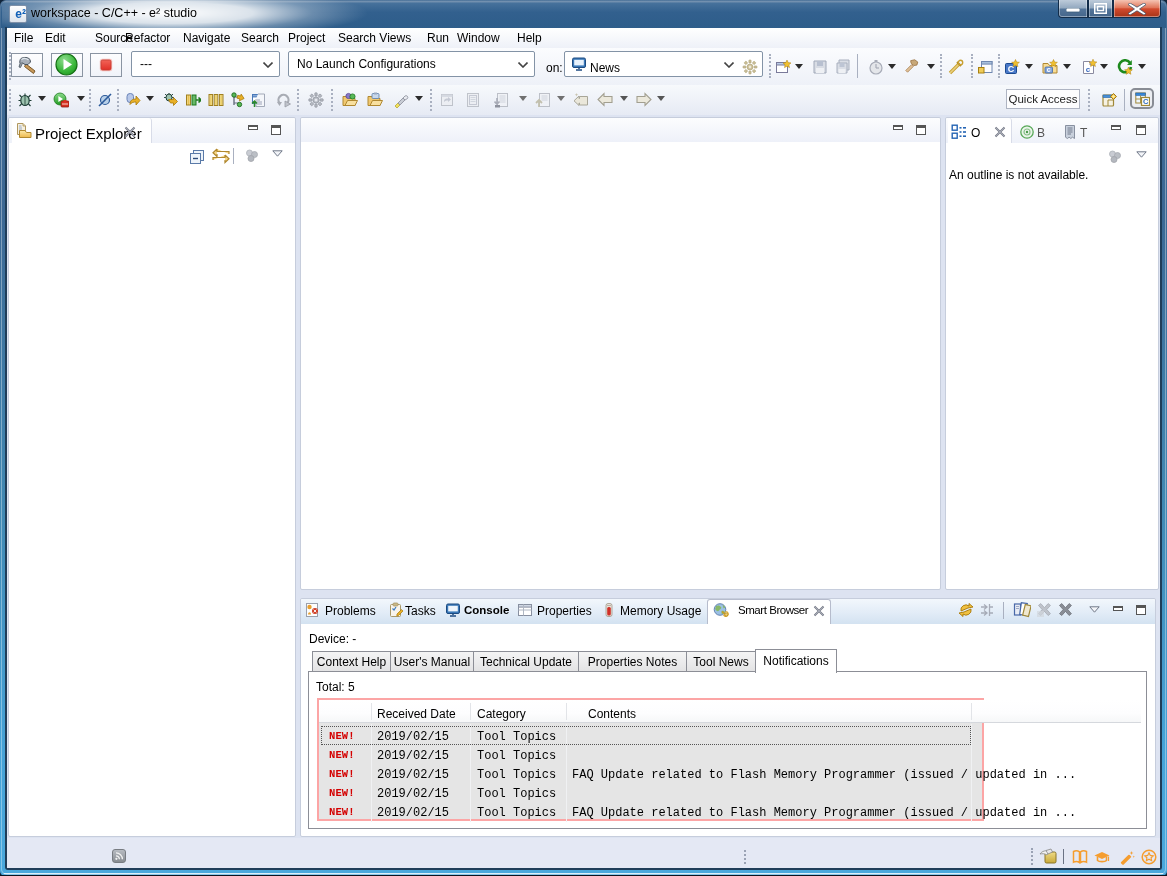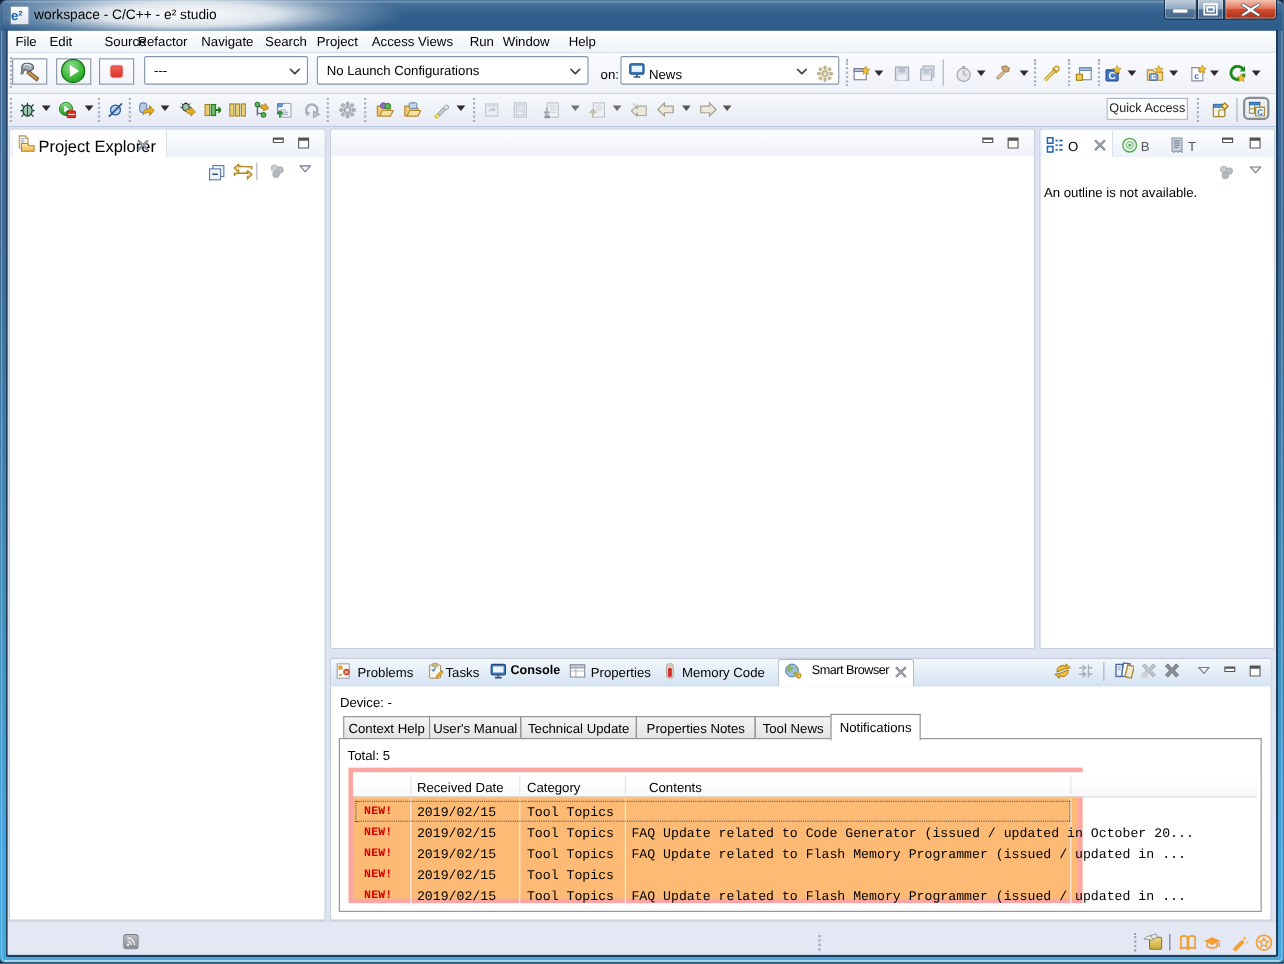--- a/index.html
+++ b/index.html
@@ -5,21 +5,21 @@
 * { margin:0; padding:0; box-sizing:border-box; }
 html,body { width:1167px; height:876px; }
 body { position:relative; overflow:hidden; background:#10243a; font-family:"Liberation Sans",sans-serif; font-size:12px; color:#000; }
 #frame { position:absolute; left:0; top:0; width:1167px; height:876px; border-radius:6px 6px 5px 5px;
   background:linear-gradient(180deg,#54799e 0%,#406b95 3%,#3c6894 24%,#4189b4 58%,#46a3d8 86%,#4aa8dc 100%); }
 #frame:after { content:""; position:absolute; left:1px; top:1px; right:1px; bottom:1px; border-radius:6px; box-shadow:inset 0 0 0 1px rgba(255,255,255,0.35); }
 #titlebar { position:absolute; left:1px; top:1px; width:1165px; height:27px; border-radius:6px 6px 0 0;
   background:linear-gradient(180deg,#7e98b4 0%,#46719b 9%,#32608e 42%,#2e5d8a 100%); }
 #titleglow { position:absolute; left:2px; top:0px; width:430px; height:28px; border-radius:6px 0 14px 0;
   background:radial-gradient(ellipse 198px 25px at 168px 13px, rgba(255,255,255,1) 0%, rgba(255,255,255,0.82) 42%, rgba(255,255,255,0.28) 72%, rgba(255,255,255,0) 100%); }
-#e2icon { position:absolute; left:9px; top:5px; width:18px; height:18px; background:linear-gradient(180deg,#fefefe,#dde4ec); border:1px solid #7e90a8; border-radius:2px; text-align:left; z-index:5; }
+#e2icon { position:absolute; left:9px; top:5px; width:18px; height:18px; background:linear-gradient(180deg,#fefefe,#dde4ec); border:1px solid #7e90a8; border-radius:2px; text-align:right; z-index:5; }
 #e2icon b { color:#1060b8; font-weight:bold; font-size:12px; line-height:16px; }
 #title-text { position:absolute; left:31px; top:6px; font-size:12.5px; color:#000; z-index:5; }
 #winbtns { position:absolute; left:1058px; top:0; z-index:5; }
 .wbtn { position:absolute; top:0; height:18px; border:1px solid #122c49; border-top:none; box-shadow:inset 0 -1px 0 rgba(255,255,255,0.4), inset 1px 0 0 rgba(255,255,255,0.35), inset -1px 0 0 rgba(255,255,255,0.35); }
 #btn-min { left:0; width:30px; border-radius:0 0 0 4px; background:linear-gradient(180deg,#bdcbda 0%,#92a8bf 48%,#54759a 52%,#44658a 100%); }
 #btn-max { left:30px; width:25px; background:linear-gradient(180deg,#bdcbda 0%,#92a8bf 48%,#54759a 52%,#44658a 100%); }
 #btn-close { left:55px; width:48px; border-radius:0 0 4px 0; background:linear-gradient(180deg,#f5c4b3 0%,#e0765a 45%,#d24a2e 52%,#a63418 100%); }
 #menubar { position:absolute; left:7px; top:28px; width:1153px; height:20px; z-index:2; background:linear-gradient(180deg,#ffffff,#eef1f8); }
 .mi { position:absolute; top:31px; font-size:12px; color:#000; z-index:3; }
 #toolbar1 { position:absolute; left:7px; top:48px; width:1153px; height:37px; z-index:2; background:linear-gradient(180deg,#fbfcfe,#eef1f8); }
@@ -72,21 +72,21 @@
 <div id="toolbar2"></div>
 <div id="workbench"></div>
 <div id="statusbar"></div>
 <div class="mi" style="left:14px">File</div>
 <div class="mi" style="left:45px">Edit</div>
 <div class="mi" style="left:95px">Source</div>
 <div class="mi" style="left:125px">Refactor</div>
 <div class="mi" style="left:183px">Navigate</div>
 <div class="mi" style="left:241px">Search</div>
 <div class="mi" style="left:288px">Project</div>
-<div class="mi" style="left:338px">Access Views</div>
+<div class="mi" style="left:338px">Search Views</div>
 <div class="mi" style="left:427px">Run</div>
 <div class="mi" style="left:457px">Window</div>
 <div class="mi" style="left:517px">Help</div>
 <div class="vsep-dot" style="left:9px;top:52px;height:28px"></div>
 <div class="tbtn" style="left:11px;top:53px"></div>
 <div class="tbtn" style="left:51px;top:53px"></div>
 <div class="tbtn" style="left:90px;top:53px"></div>
 <div class="i" style="left:18px;top:56px;width:20px;height:20px">
     <svg viewBox="0 0 20 20">
       <path d="M8 8 L17 15 L15.5 17.5 L6.5 10.5 Z" fill="#c89858" stroke="#7a5828" stroke-width="1"></path>
@@ -630,21 +630,21 @@
     </svg>
   </div>
 <div style="position:absolute;left:537px;top:604px;font-size:12px;z-index:4">Properties</div>
 <div class="i" style="left:601px;top:602px;z-index:4">
     <svg viewBox="0 0 16 16">
       <rect x="5" y="1.5" width="6" height="13" rx="2" fill="#e8e0d8" stroke="#a09888" stroke-width="0.8"></rect>
       <rect x="6.2" y="5" width="3.6" height="8.5" rx="1.5" fill="#d03028"></rect>
       <path d="M6 3.5 L10 3.5" stroke="#b0a898" stroke-width="0.8"></path>
     </svg>
   </div>
-<div style="position:absolute;left:620px;top:604px;font-size:12px;z-index:4">Memory Code</div>
+<div style="position:absolute;left:620px;top:604px;font-size:12px;z-index:4">Memory Usage</div>
 <div class="i" style="left:713px;top:602px;z-index:4">
     <svg viewBox="0 0 16 16">
       <circle cx="7" cy="7.5" r="5.8" fill="#9cc0e4" stroke="#5878a8" stroke-width="0.9"></circle>
       <path d="M3 4 C5 3 7 3.5 8 5 C9 6.5 7 7 6 8.5 C5 10 3 9 2.2 7 Z" fill="#88b868"></path>
       <path d="M8.5 9 C10 8.5 11.5 9 12 10.5 C11 12 9.5 12.5 8.5 11.5 Z" fill="#88b868"></path>
       <path d="M9.5 3 C10.8 3.5 11.8 4.5 12.2 5.8 L10.5 6.2 Z" fill="#88b868"></path>
       <path d="M9 9.5 L13.5 13.5" stroke="#c89828" stroke-width="1.5"></path>
       <path d="M11.8 10.2 C13 9.5 14.5 10 15 11.2 C15.5 12.5 14.8 13.8 13.6 14.2 C12.4 14.6 11 14 10.6 12.8" fill="none" stroke="#d8a830" stroke-width="1.3"></path>
       <circle cx="13.3" cy="12.6" r="1.5" fill="#f0d070" stroke="#a87808" stroke-width="0.6"></circle>
     </svg>
@@ -699,21 +699,21 @@
 
 <div class="wtab" style="left:312px;top:651px;width:79px">Context Help</div>
 <div class="wtab" style="left:390px;top:651px;width:84px">User's Manual</div>
 <div class="wtab" style="left:473px;top:651px;width:106px">Technical Update</div>
 <div class="wtab" style="left:578px;top:651px;width:109px">Properties Notes</div>
 <div class="wtab" style="left:686px;top:651px;width:70px">Tool News</div>
 <div style="position:absolute;left:308px;top:671px;width:839px;height:158px;border:1px solid #8c8e96;background:#fff;z-index:3"></div>
 <div class="wtab" style="left:755px;top:649px;width:82px;height:24px;background:#fff;border-bottom:none;line-height:22px;z-index:4">Notifications</div>
 <div style="position:absolute;left:316px;top:680px;font-size:12px;z-index:4">Total: 5</div>
 
-<div style="position:absolute;left:317px;top:698px;width:667px;height:123px;border:4px solid #fca5a5;background:#fdba74;z-index:4">
+<div style="position:absolute;left:317px;top:698px;width:667px;height:123px;border:2px solid #fca5a5;background:#e5e5e5;z-index:4">
   <div style="position:absolute;left:0;top:0;width:822px;height:23px;background:linear-gradient(180deg,#ffffff,#fdfdfe 60%,#f6f7f8);border-bottom:1px solid #d5d8dd"></div>
   <div style="position:absolute;left:52px;top:3px;width:1px;height:17px;background:#e2e4e8"></div>
   <div style="position:absolute;left:151px;top:3px;width:1px;height:17px;background:#e2e4e8"></div>
   <div style="position:absolute;left:247px;top:3px;width:1px;height:17px;background:#e2e4e8"></div>
   <div style="position:absolute;left:652px;top:3px;width:1px;height:17px;background:#e2e4e8"></div>
   <div style="position:absolute;left:52px;top:24px;width:1px;height:98px;background:#f0f1f3"></div>
   <div style="position:absolute;left:151px;top:24px;width:1px;height:98px;background:#f0f1f3"></div>
   <div style="position:absolute;left:247px;top:24px;width:1px;height:98px;background:#f0f1f3"></div>
   <div style="position:absolute;left:652px;top:24px;width:1px;height:98px;background:#f0f1f3"></div>
   <div style="position:absolute;left:58px;top:7px;font-size:12px">Received Date</div>
@@ -722,21 +722,20 @@
   <div style="position:absolute;left:2px;top:26px;width:650px;height:19px;outline:1px dotted #555;outline-offset:-1px"></div>
   <div class="trow" style="top:26.5px">
       <span class="new" style="left:10px">NEW!</span>
       <span style="left:58px">2019/02/15</span>
       <span style="left:158px">Tool Topics</span>
     </div>
   <div class="trow" style="top:45.6px">
       <span class="new" style="left:10px">NEW!</span>
       <span style="left:58px">2019/02/15</span>
       <span style="left:158px">Tool Topics</span>
-      <span style="left:253px">FAQ Update related to Code Generator (issued / updated in October 20...</span>
     </div>
   <div class="trow" style="top:64.7px">
       <span class="new" style="left:10px">NEW!</span>
       <span style="left:58px">2019/02/15</span>
       <span style="left:158px">Tool Topics</span>
       <span style="left:253px">FAQ Update related to Flash Memory Programmer (issued / updated in ...</span>
     </div>
   <div class="trow" style="top:83.8px">
       <span class="new" style="left:10px">NEW!</span>
       <span style="left:58px">2019/02/15</span>

